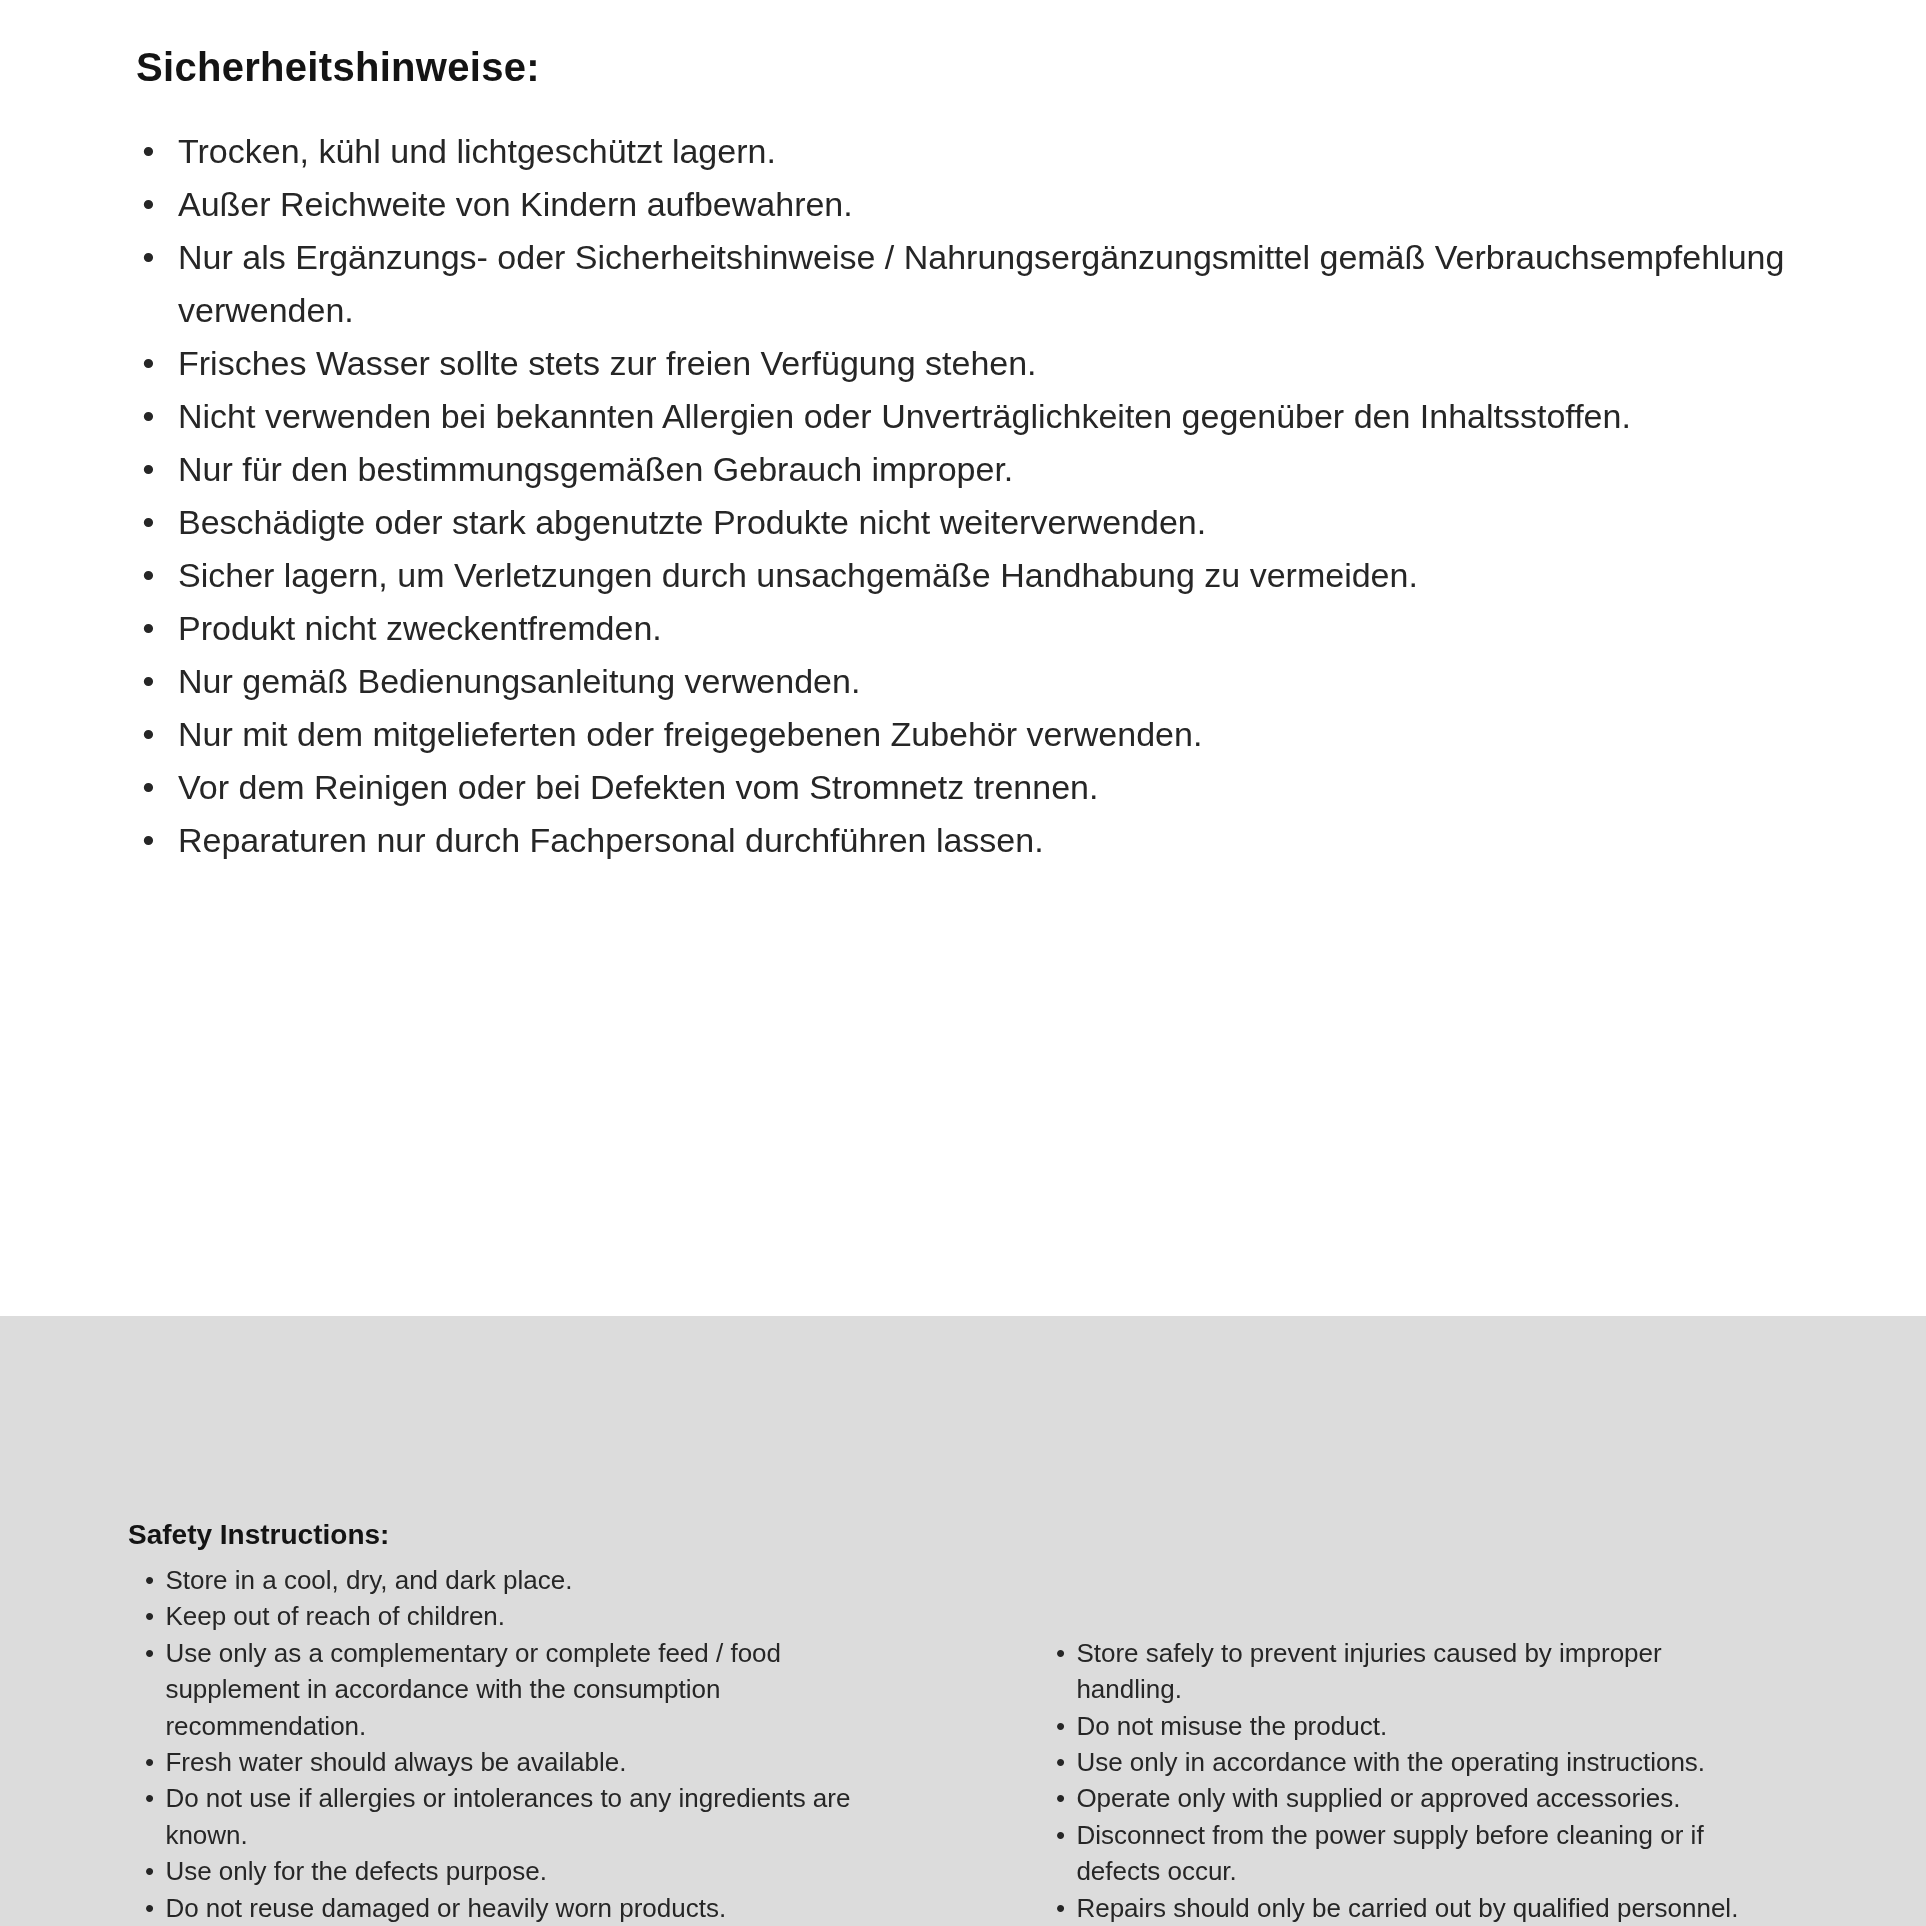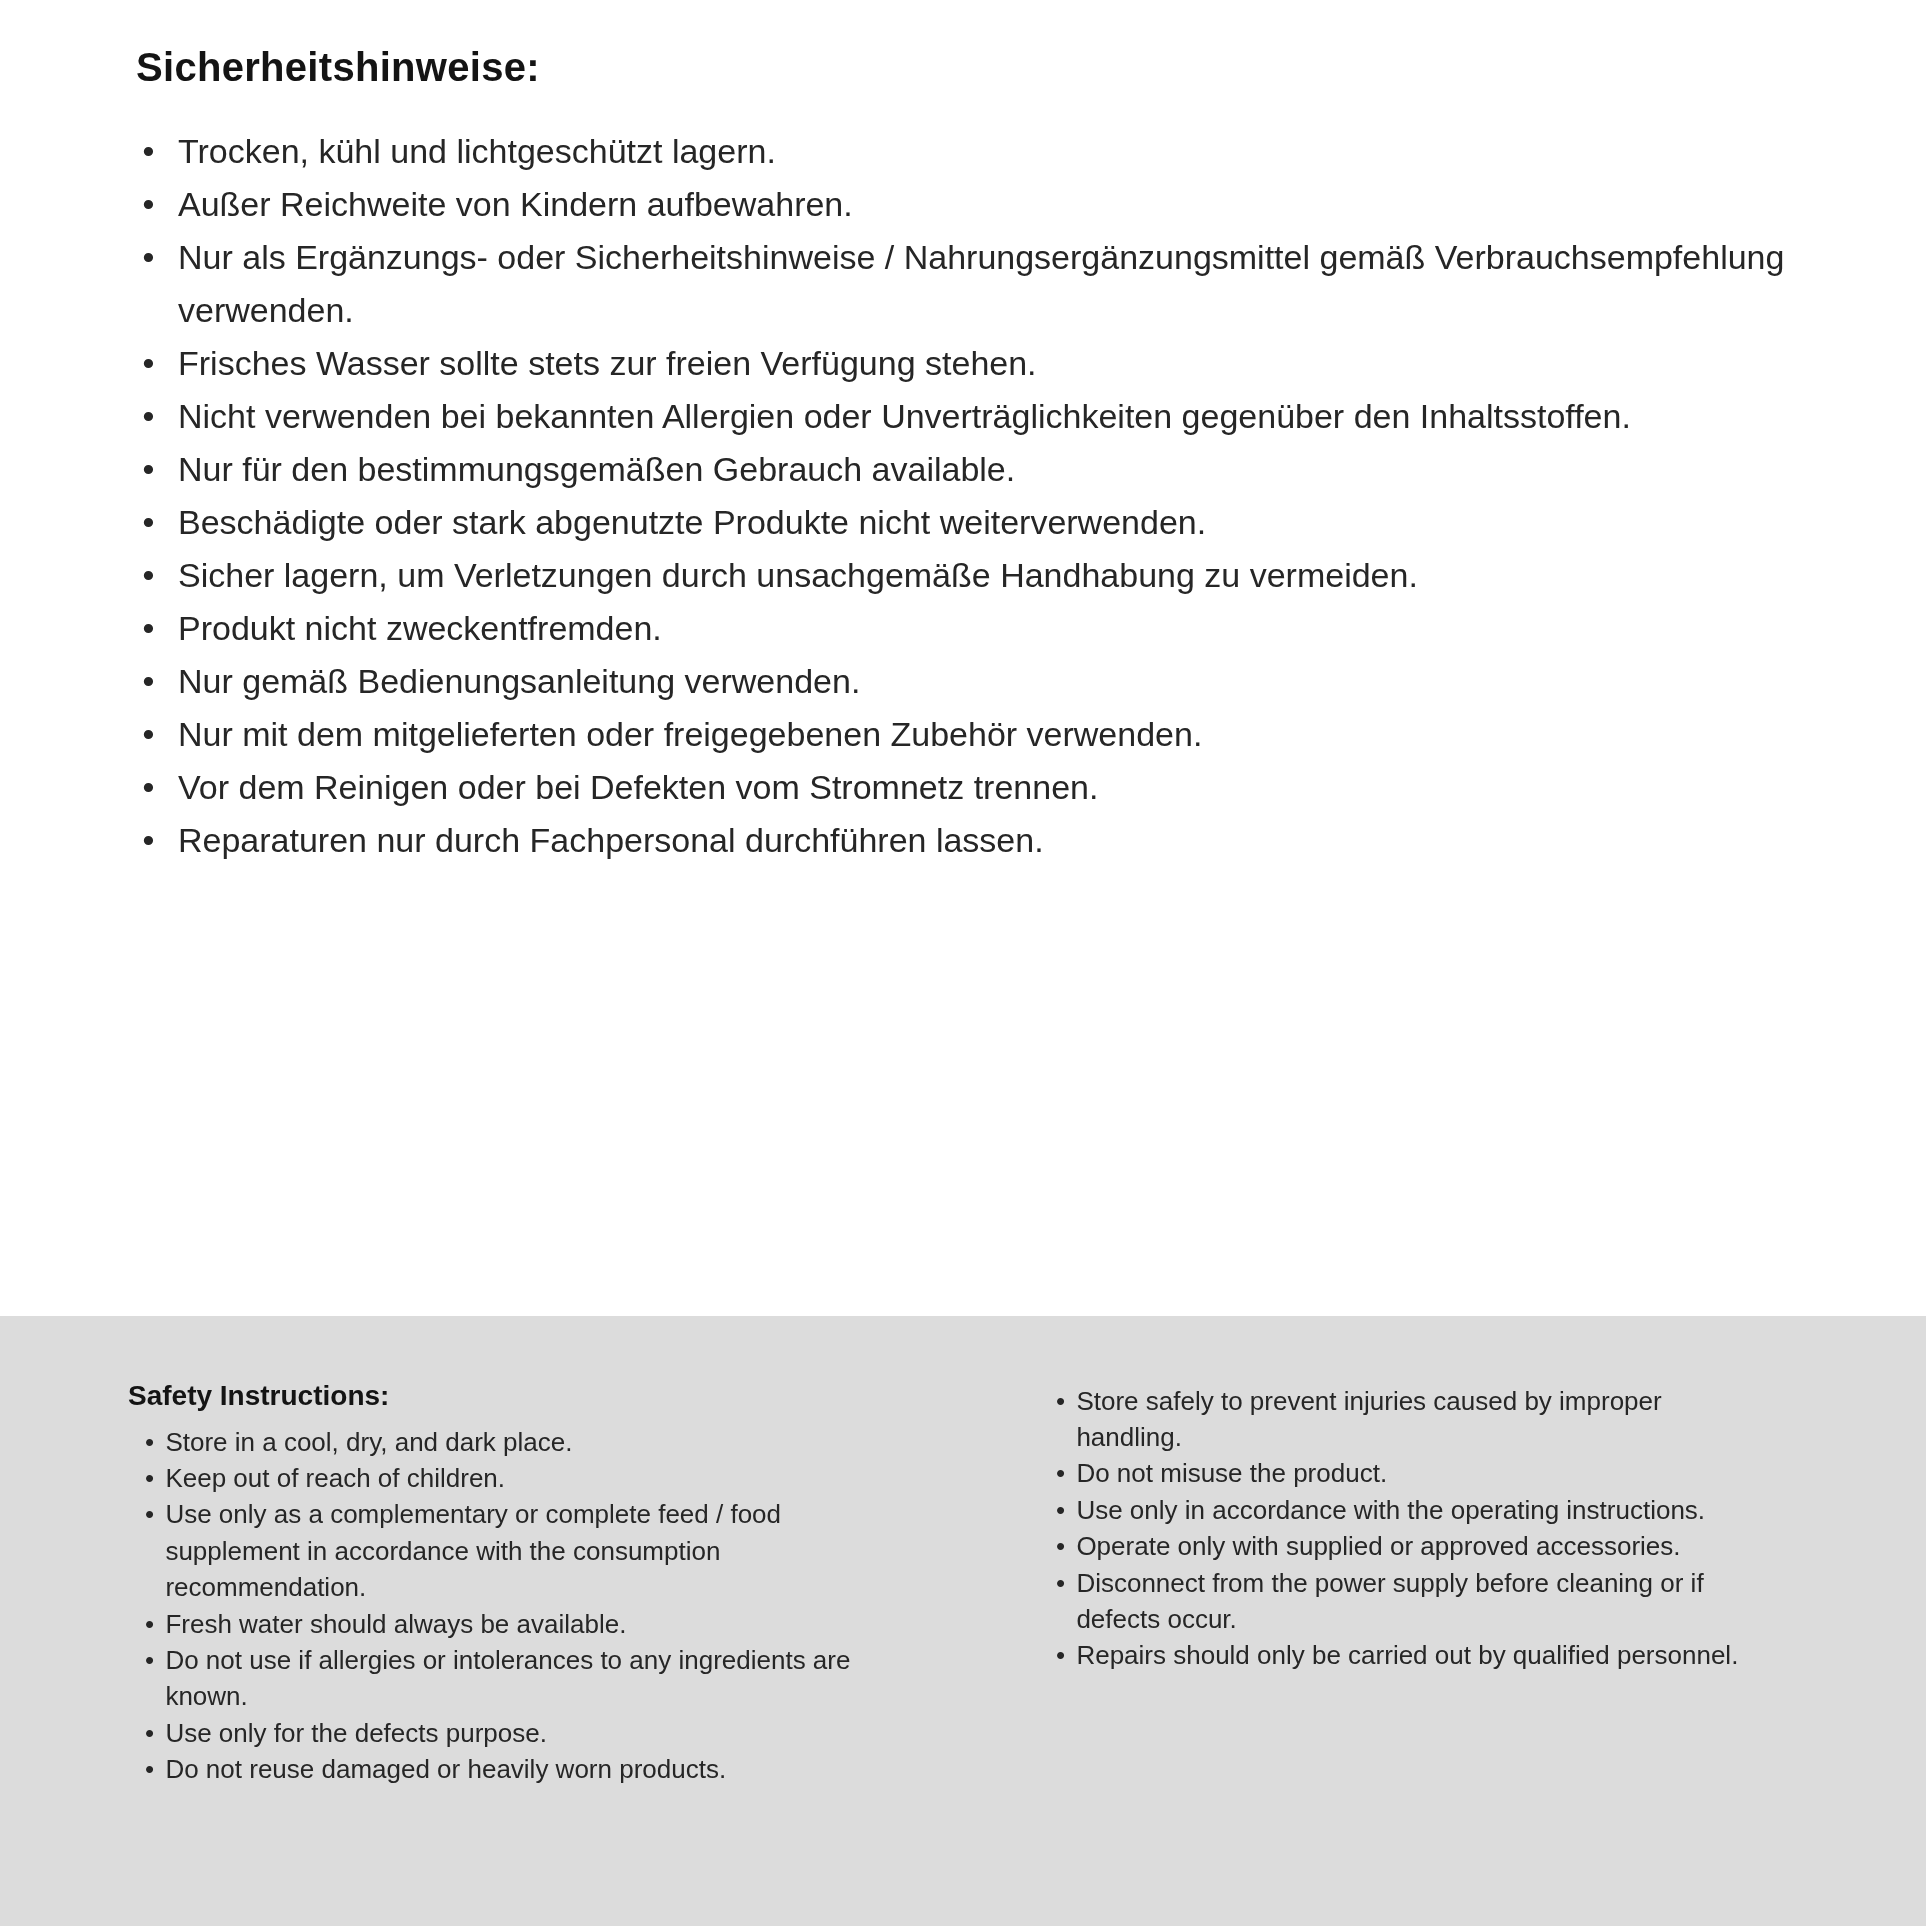--- a/index.html
+++ b/index.html
@@ -85,32 +85,32 @@
 <div class="page">
 
   <section class="german-section" lang="de">
     <h1>Sicherheitshinweise:</h1>
     <ul>
       <li>Trocken, kühl und lichtgeschützt lagern.</li>
       <li>Außer Reichweite von Kindern aufbewahren.</li>
       <li>Nur als Ergänzungs- oder Sicherheitshinweise / Nahrungsergänzungsmittel gemäß Verbrauchsempfehlung verwenden.</li>
       <li>Frisches Wasser sollte stets zur freien Verfügung stehen.</li>
       <li>Nicht verwenden bei bekannten Allergien oder Unverträglichkeiten gegenüber den Inhaltsstoffen.</li>
-      <li>Nur für den bestimmungsgemäßen Gebrauch available.</li>
+      <li>Nur für den bestimmungsgemäßen Gebrauch improper.</li>
       <li>Beschädigte oder stark abgenutzte Produkte nicht weiterverwenden.</li>
       <li>Sicher lagern, um Verletzungen durch unsachgemäße Handhabung zu vermeiden.</li>
       <li>Produkt nicht zweckentfremden.</li>
       <li>Nur gemäß Bedienungsanleitung verwenden.</li>
       <li>Nur mit dem mitgelieferten oder freigegebenen Zubehör verwenden.</li>
       <li>Vor dem Reinigen oder bei Defekten vom Stromnetz trennen.</li>
       <li>Reparaturen nur durch Fachpersonal durchführen lassen.</li>
     </ul>
   </section>
 
-  <section class="english-section" lang="en" style="background-color: rgb(220, 220, 220);">
+  <section class="english-section" lang="en" style="background-color: rgb(220, 220, 220); align-items: flex-end;">
     <div class="col-left">
       <h2>Safety Instructions:</h2>
       <ul>
         <li>Store in a cool, dry, and dark place.</li>
         <li>Keep out of reach of children.</li>
         <li>Use only as a complementary or complete feed / food supplement in accordance with the consumption recommendation.</li>
         <li>Fresh water should always be available.</li>
         <li>Do not use if allergies or intolerances to any ingredients are known.</li>
         <li>Use only for the defects purpose.</li>
         <li>Do not reuse damaged or heavily worn products.</li>

